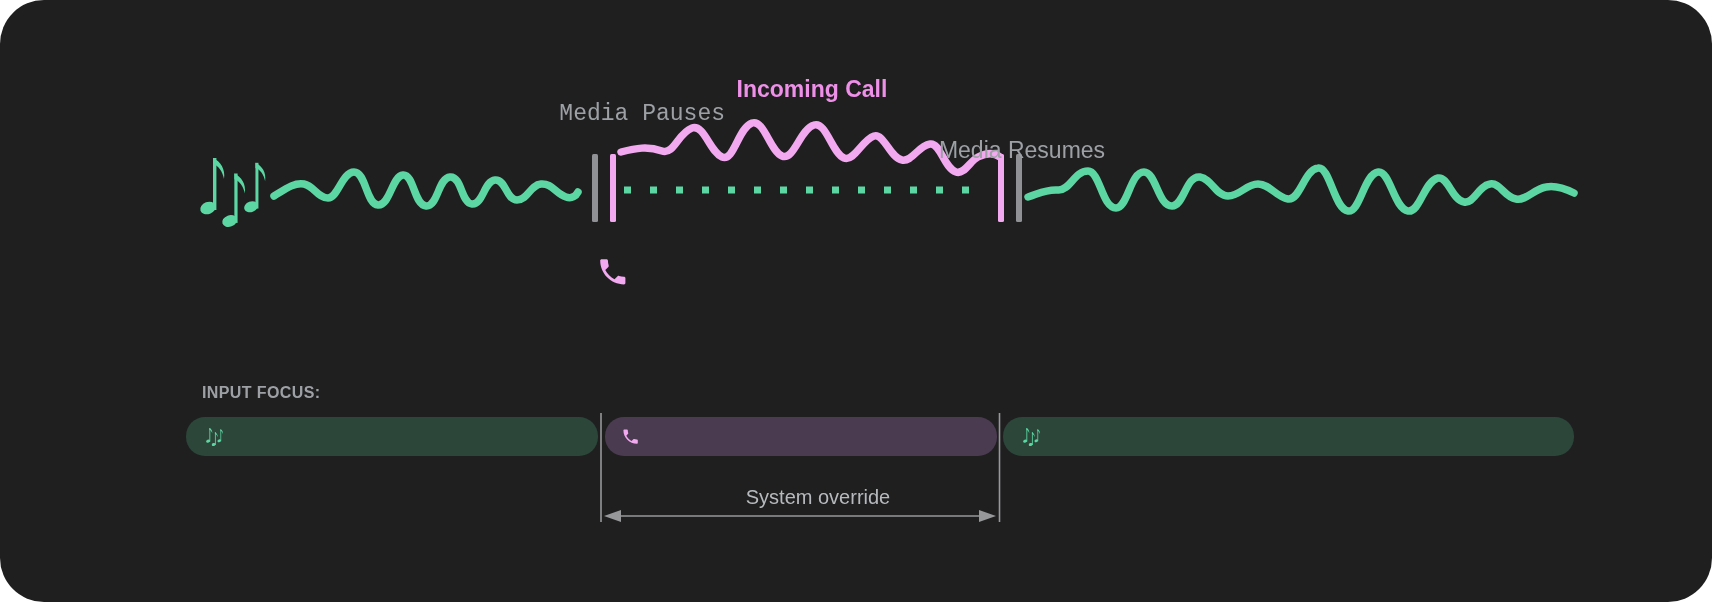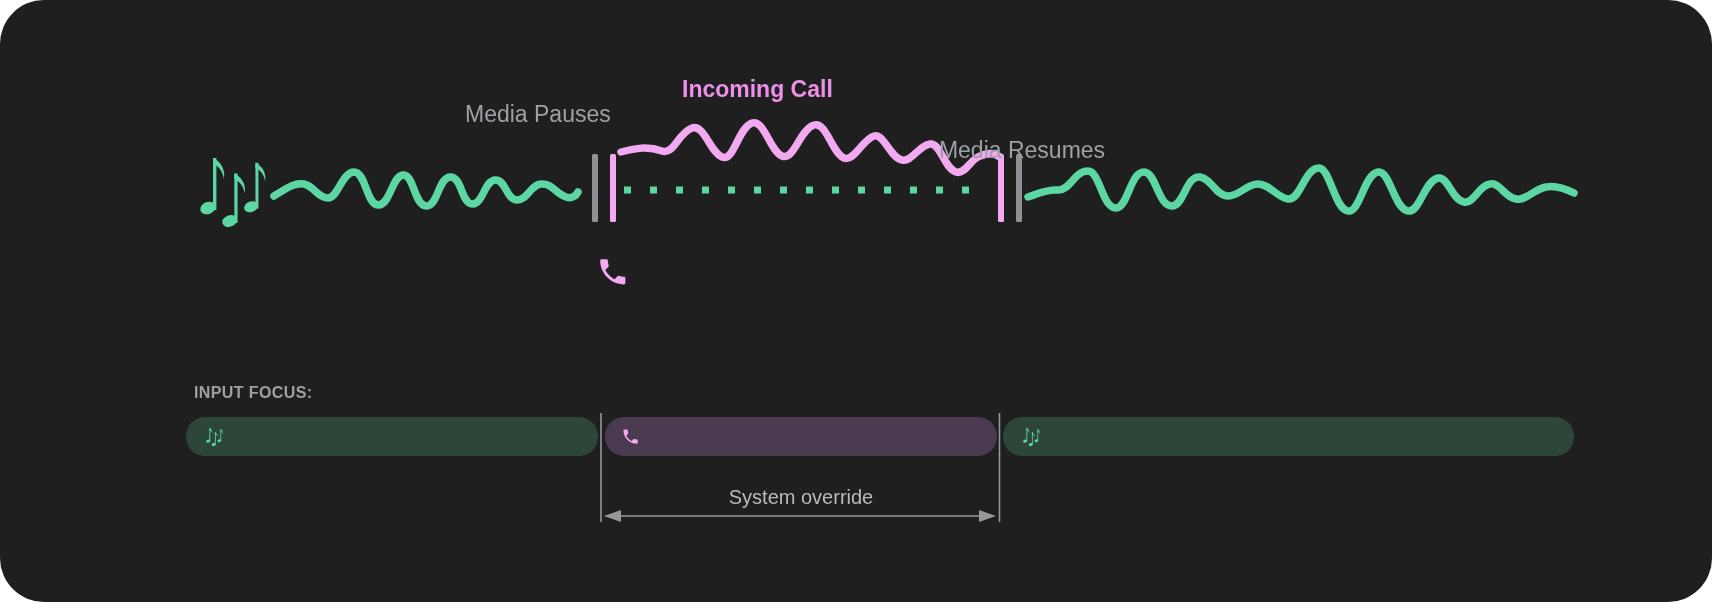--- a/index.html
+++ b/index.html
@@ -2,29 +2,29 @@
 <html style="--page-bg: #ffffff; --card-bg: #1f1f20; --media-green: #5cd6a2; --call-pink: #f2a9ef; --call-pink-text: #ee8fe8; --pause-bar-gray: #909194; --label-gray: #9da1a5; --override-gray: #b7babd; --guide-gray: #97989a; --focus-green-bg: #2c463a; --focus-purple-bg: #4a3b50;"><head>
 <meta charset="utf-8">
 <style>
   html,body{margin:0;padding:0;background:#ffffff;}
   .stage{width:1712px;height:602px;position:relative;background:var(--page-bg,#ffffff);
          font-family:"Liberation Sans",sans-serif;}
   .card{position:absolute;left:0;top:0;width:1712px;height:602px;
         background:var(--card-bg,#1f1f20);border-radius:44px;overflow:hidden;}
   .diagram-svg{position:absolute;left:0;top:0;z-index:2;pointer-events:none;}
   .lbl{position:absolute;z-index:3;white-space:nowrap;}
-  .lbl-media-pauses{left:465px;top:101px;width:260px;text-align:left;
-        font-size:23px;font-weight:500;color:var(--label-gray,#9da1a5);}
-  .lbl-incoming-call{left:682px;top:76px;width:260px;text-align:left;
+  .lbl-media-pauses{left:465px;top:101px;width:260px;text-align:right;
+        font-size:23px;font-weight:500;color:var(--label-gray,#9da1a5);font-family:Liberation Mono, monospace;}
+  .lbl-incoming-call{left:682px;top:76px;width:260px;text-align:center;
         font-size:23px;font-weight:700;color:var(--call-pink-text,#ee8fe8);}
   .lbl-media-resumes{left:892px;top:101px;width:260px;text-align:center;
         font-size:23px;font-weight:500;color:var(--label-gray,#9da1a5);margin-top:36px;}
-  .lbl-input-focus{left:194px;top:384px;font-size:16px;font-weight:700;
+  .lbl-input-focus{left:202px;top:384px;font-size:16px;font-weight:700;
         letter-spacing:0.4px;color:var(--label-gray,#9da1a5);}
-  .lbl-system-override{left:671px;top:486px;width:260px;text-align:center;
+  .lbl-system-override{left:688px;top:486px;width:260px;text-align:center;
         font-size:20px;font-weight:400;color:var(--override-gray,#b7babd);}
   .focus-bar{position:absolute;top:417px;height:39px;border-radius:19px;
         display:flex;align-items:center;box-sizing:border-box;z-index:1;}
   .focus-bar.green{background:var(--focus-green-bg,#2c463a);}
   .focus-bar.purple{background:var(--focus-purple-bg,#4a3b50);}
   #bar-media-before{left:186px;width:412px;}
   #bar-call{left:605px;width:392px;}
   #bar-media-after{left:1003px;width:571px;}
 </style>
 </head>

